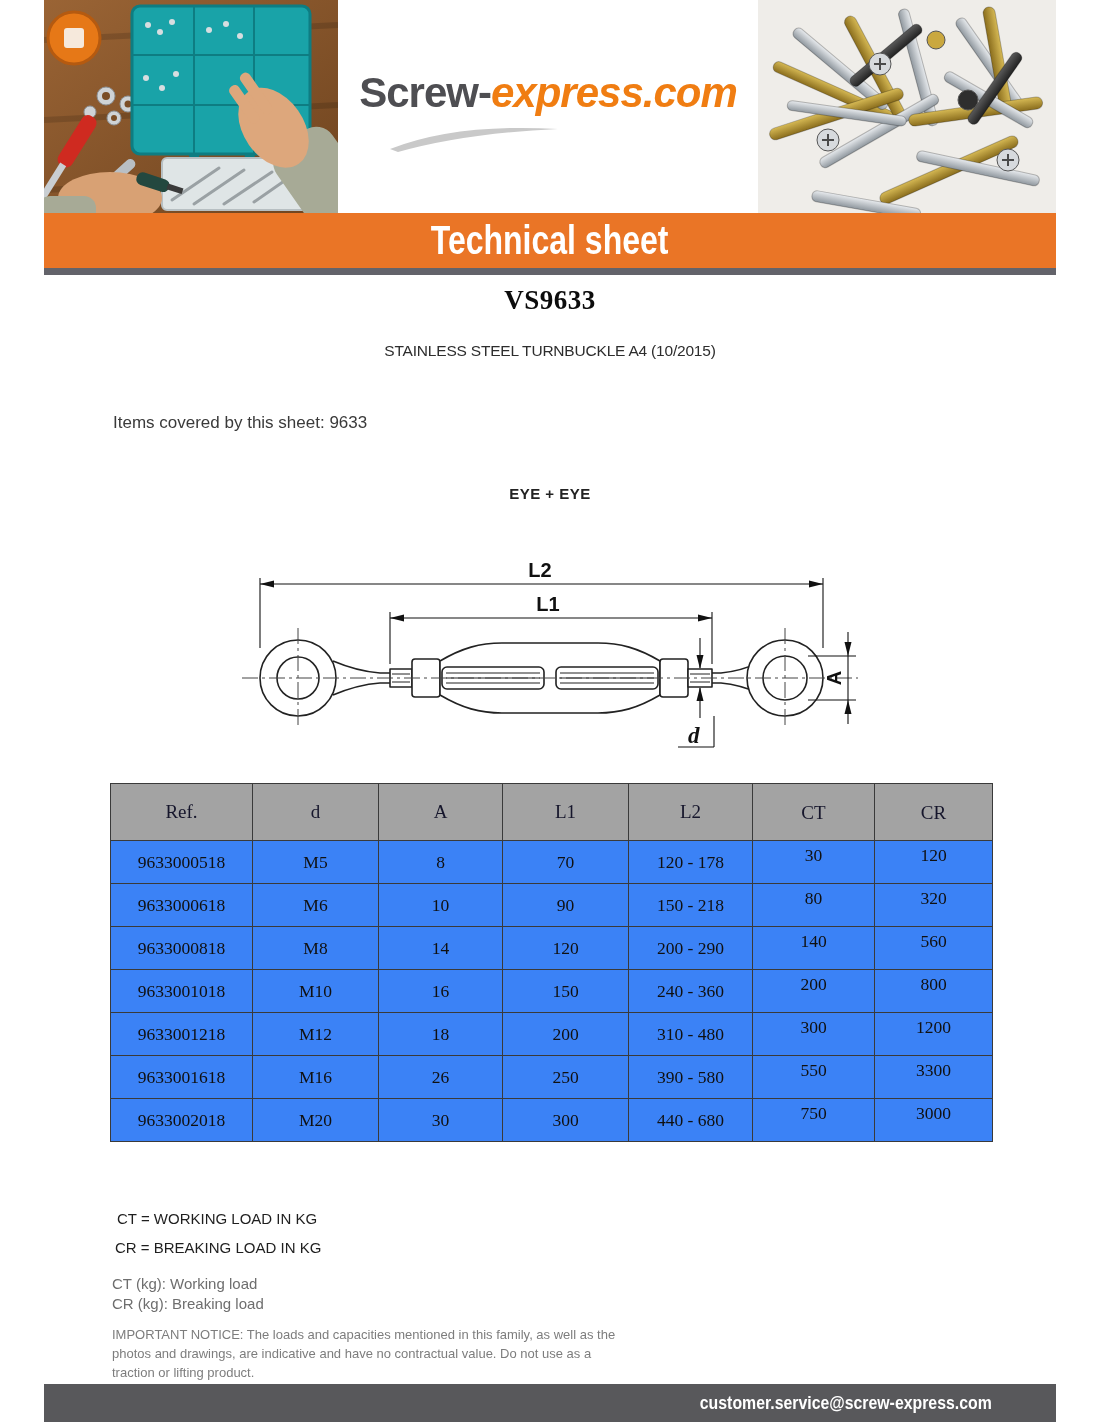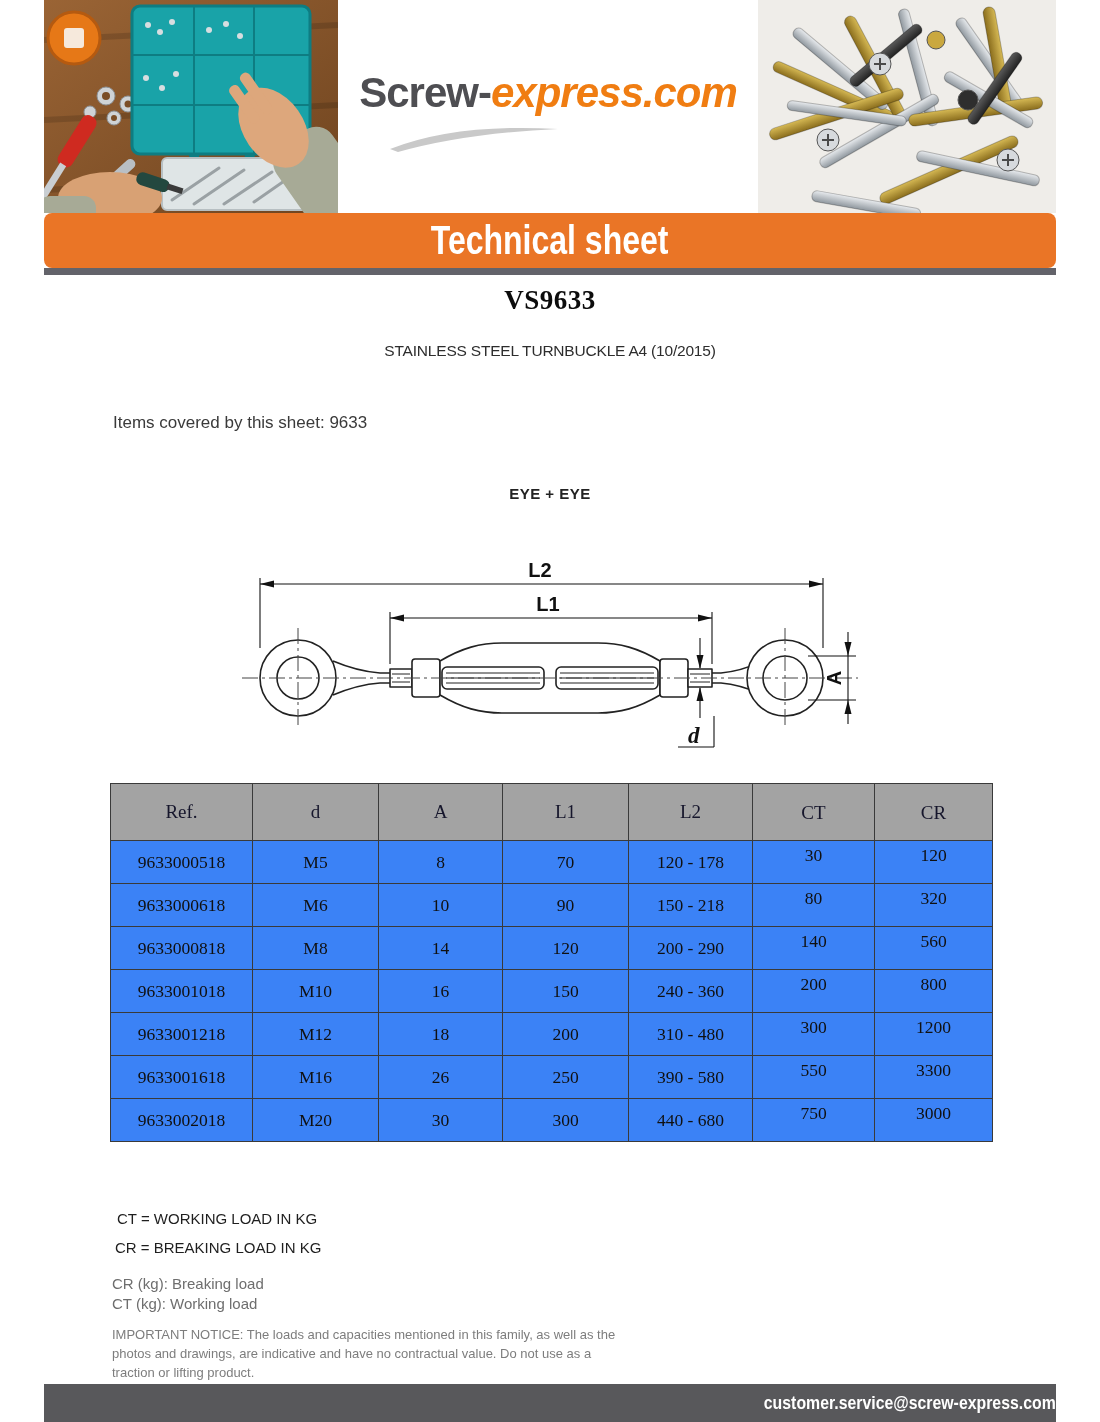--- a/index.html
+++ b/index.html
@@ -14,21 +14,21 @@
   .photo { height:213px; overflow:hidden; flex:none; }
   .photo-left { width:294px; }
   .photo-right { width:298px; }
   .logo-area { flex:1; display:flex; flex-direction:column; align-items:center; justify-content:center; padding-top:8px; }
   .logo-line { font-size:42px; font-weight:bold; white-space:nowrap; letter-spacing:-1px; }
   .logo-screw { color:#4e4e52; }
   .logo-express { color:#f07d12; font-style:italic; }
   .swoosh { margin:4px 150px 0 0; }
 
   
-  .banner { height:55px; background:#ea7526; display:flex; align-items:center; justify-content:center;border-radius:8px; }
+  .banner { height:55px; background:#ea7526; display:flex; align-items:center; justify-content:center; }
   .banner-text { color:#ffffff; font-weight:bold; font-size:40px; letter-spacing:0px;
                  transform:scaleX(.8); transform-origin:center; white-space:nowrap; }
   .gray-rule { height:7px; background:#63636a; }
 
   
   .doc-code { text-align:center; font-family:"Liberation Serif", serif; font-weight:bold;
               font-size:27px; color:#0c0c0c; margin:10px 0 0 0; line-height:30px; letter-spacing:.5px; }
   .doc-subtitle { text-align:center; margin-top:27px; font-size:15.5px; color:#2d2d2d;
                   font-weight:500; letter-spacing:-.2px; line-height:18px; }
   .items-line { margin:53px 0 0 69px; font-size:17px; color:#3a3a3a; line-height:20px; }
@@ -53,21 +53,21 @@
 
   
   .note-strong-1 { margin:68px 0 0 73px; font-size:15px; color:#1f1f1f; line-height:18px; }
   .note-strong-2 { margin:11px 0 0 71px; font-size:15px; color:#1f1f1f; line-height:18px; }
   .note-gray { margin:17px 0 0 68px; font-size:15px; color:#6e6e6e; line-height:20px; }
   .notice { margin:11px 0 0 68px; font-size:13px; color:#7d7d7d; line-height:19px; width:525px; }
 
   
   .footer-bar { position:absolute; left:44px; right:44px; bottom:0; height:38px; background:#58585b;
                 display:flex; align-items:center; justify-content:flex-end;
-                box-sizing:border-box; }
+                padding-right:64px; box-sizing:border-box; }
   .footer-email { color:#ffffff; font-weight:bold; font-size:18px; white-space:nowrap;
                   transform:scaleX(.88); transform-origin:right center; }
 </style>
 </head>
 <body>
 
 <div class="content">
 
   <div class="top-header">
 
@@ -422,22 +422,22 @@
           <td>440 - 680</td>
           <td>750</td>
           <td>3000</td>
       </tr>
     </tbody>
   </table>
 
   <div class="note-strong-1">CT = WORKING LOAD IN KG</div>
   <div class="note-strong-2">CR = BREAKING LOAD IN KG</div>
   <div class="note-gray">
+    <div>CT (kg): Working load</div>
     <div>CR (kg): Breaking load</div>
-    <div>CT (kg): Working load</div>
   </div>
   <div class="notice">IMPORTANT NOTICE: The loads and capacities mentioned in this family, as well as the photos and drawings, are indicative and have no contractual value. Do not use as a traction or lifting product.</div>
 
 </div>
 
 <div class="footer-bar">
   <span class="footer-email">customer.service@screw-express.com</span>
 </div>
 
 </body></html>

